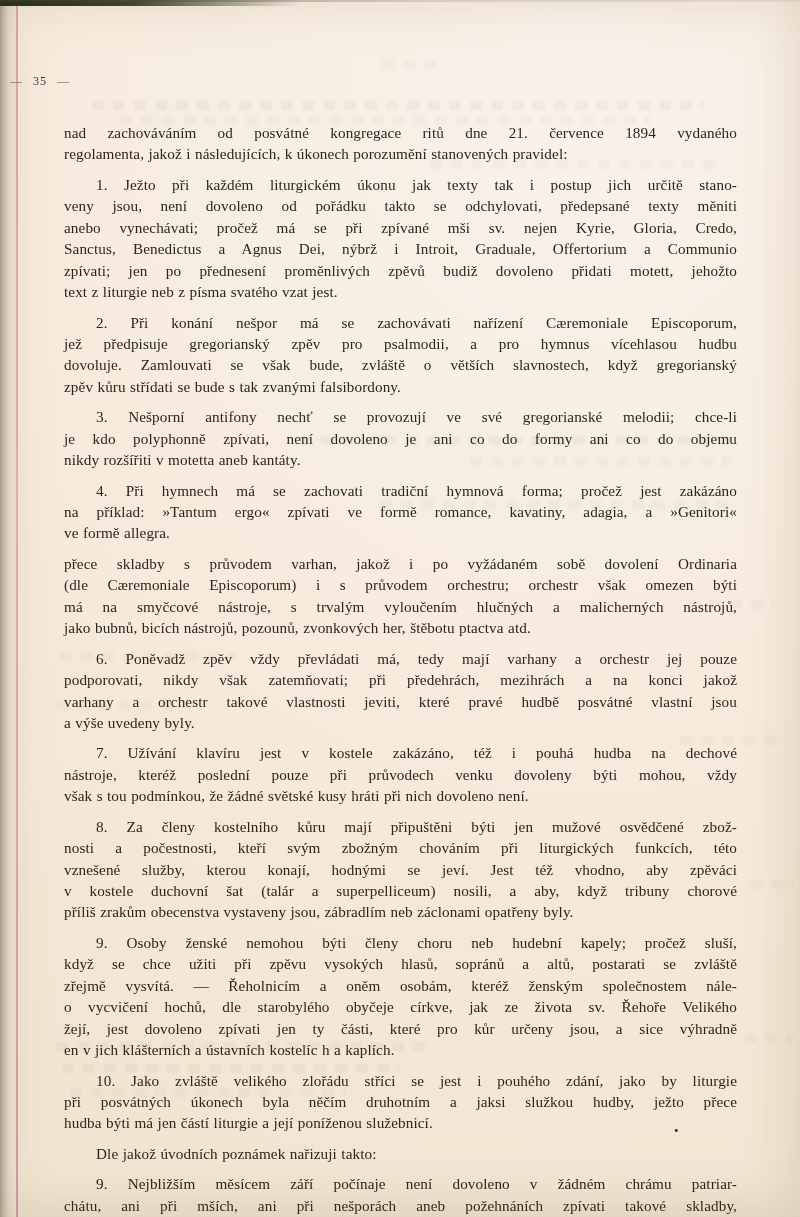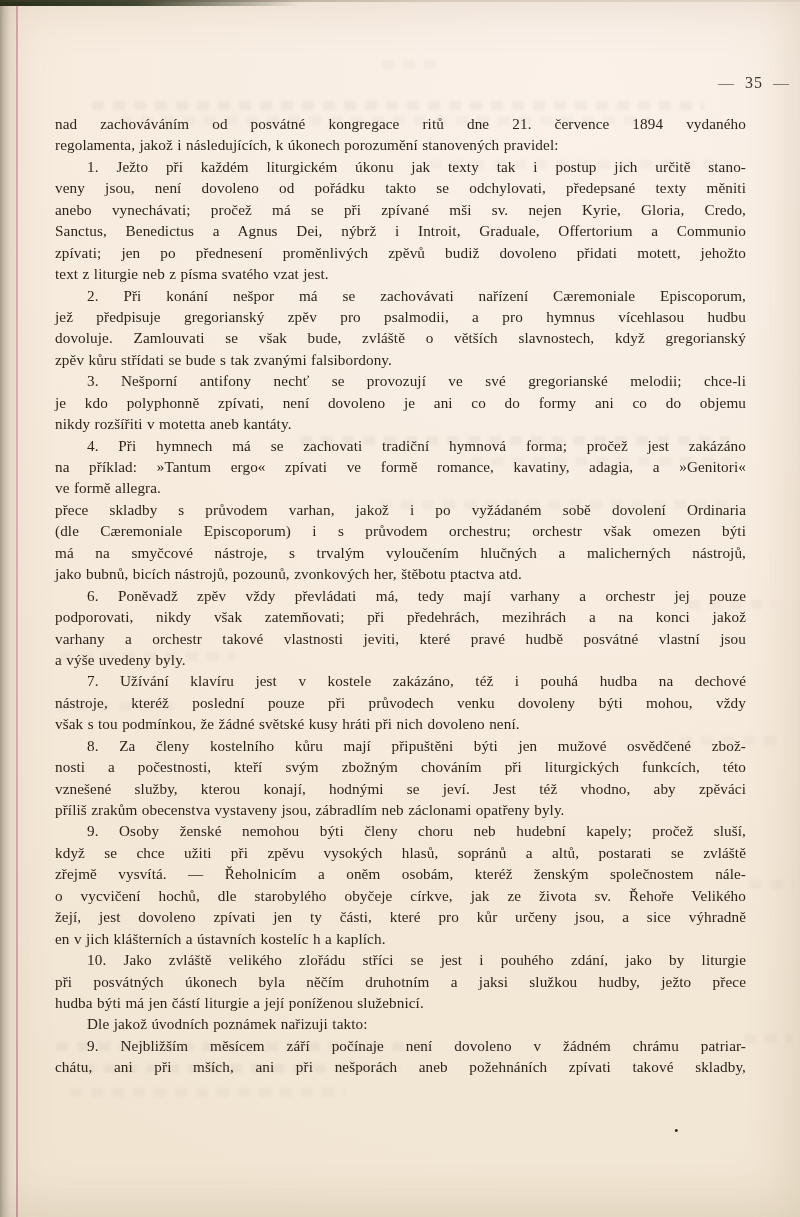--- a/index.html
+++ b/index.html
@@ -32,37 +32,37 @@
     background: linear-gradient(to bottom, #d893a6, #e0a2b2 40%, #d893a6 75%, #cc8aa0);
     opacity: .8;
   }
   .vignette {
     position: absolute; inset: 0; pointer-events: none;
     box-shadow: inset 0 0 60px rgba(120,95,60,.12), inset -4px -8px 40px rgba(140,110,70,.08);
   }
   
   .page-header {
     position: absolute; left: 0; top: 74px; width: 100%;
-    text-align: right;
+    text-align: left;
     color: #544c42;
-    font-size: 16px;
+    font-size: 12px;
     letter-spacing: 1px;
   }
   .page-header .dash { color: #776e62; margin: 0 10px; }
   .page-header .num  { color: #3d362e; }
   
   .text-block {
     position: absolute; left: 55px; top: 113px; width: 691px;
     color: #2c251c;
     font-size: 15.2px;
     line-height: 21.45px;
     letter-spacing: .1px;
     word-spacing: .5px;
   }
-  .para { margin: 0; }
+  .para { margin: 9px; }
   .line {
     text-align: justify;
     text-align-last: justify;
     white-space: normal;
     height: 21.45px;
     overflow: visible;
   }
   .line.last { text-align-last: left; }
   .line.indent { text-indent: 32px; }
   
@@ -154,20 +154,21 @@
     </div>
     <div class="para">
       <div class="line indent">7. Užívání klavíru jest v kostele zakázáno, též i pouhá hudba na dechové</div>
       <div class="line">nástroje, kteréž poslední pouze při průvodech venku dovoleny býti mohou, vždy</div>
       <div class="line last">však s tou podmínkou, že žádné světské kusy hráti při nich dovoleno není.</div>
     </div>
     <div class="para">
       <div class="line indent">8. Za členy kostelního kůru mají připuštěni býti jen mužové osvědčené zbož-</div>
       <div class="line">nosti a počestnosti, kteří svým zbožným chováním při liturgických funkcích, této</div>
       <div class="line">vznešené služby, kterou konají, hodnými se jeví. Jest též vhodno, aby zpěváci</div>
+      <div class="line">v kostele duchovní šat (talár a superpelliceum) nosili, a aby, když tribuny chorové</div>
       <div class="line last">příliš zrakům obecenstva vystaveny jsou, zábradlím neb záclonami opatřeny byly.</div>
     </div>
     <div class="para">
       <div class="line indent">9. Osoby ženské nemohou býti členy choru neb hudební kapely; pročež sluší,</div>
       <div class="line">když se chce užiti při zpěvu vysokých hlasů, sopránů a altů, postarati se zvláště</div>
       <div class="line">zřejmě vysvítá. — Řeholnicím a oněm osobám, kteréž ženským společnostem nále-</div>
       <div class="line">o vycvičení hochů, dle starobylého obyčeje církve, jak ze života sv. Řehoře Velikého</div>
       <div class="line">žejí, jest dovoleno zpívati jen ty části, které pro kůr určeny jsou, a sice výhradně</div>
       <div class="line last">en v jich klášterních a ústavních kostelíc h a kaplích.</div>
     </div>

